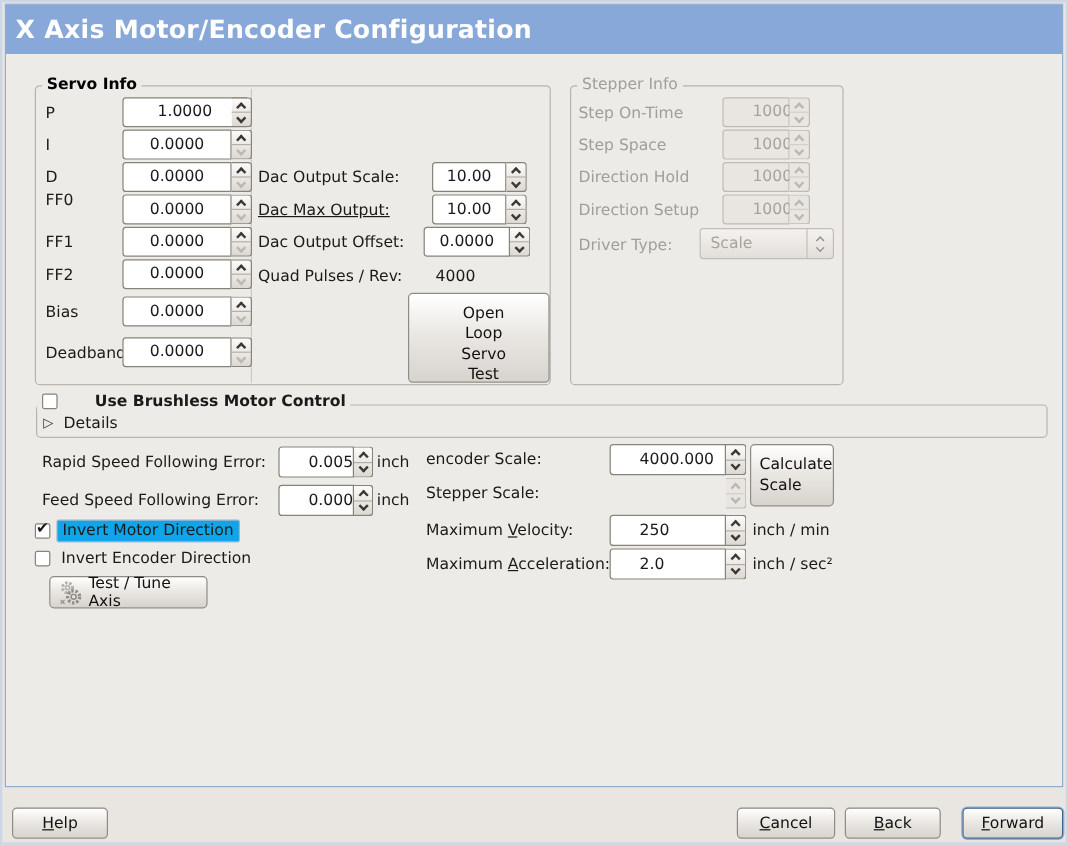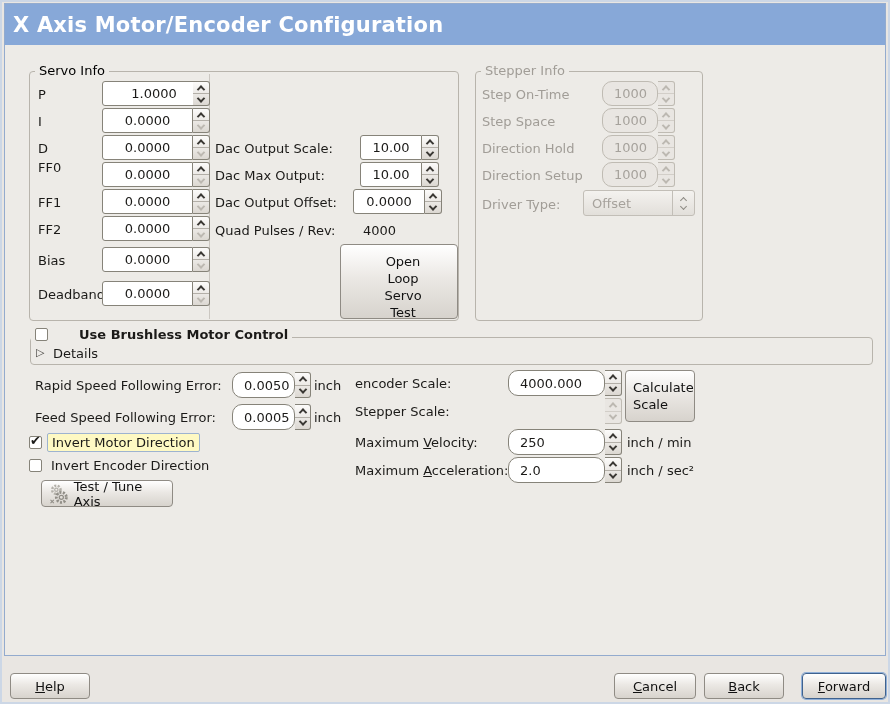--- a/index.html
+++ b/index.html
@@ -10,57 +10,57 @@
   .titlebar { position:absolute; left:0; top:0; width:100%; height:41px; background:#87a8d8; display:flex; align-items:center; }
   .titlebar .t { color:#fff; font-size:21px; font-weight:bold; padding-left:8px; letter-spacing:.2px; }
   .lbl { position:absolute; font-size:13px; color:#1b1a18; white-space:nowrap; }
   .lbl.dim { color:#a19d97; }
   .lbl.b { font-weight:bold; }
   .gframe { position:absolute; border:1px solid #b8b4ac; border-radius:4px; }
   .legend { position:absolute; background:#edebe7; padding:0 4px; font-size:13px; white-space:nowrap; z-index:2; }
   .vline { position:absolute; width:1px; background:#cbc7c1; }
   .entry { position:absolute; background:#fff; border:1px solid #868379; border-radius:3px 0 0 3px; font-size:13px; color:#1b1a18; display:flex; align-items:center; }
   .entry.center { justify-content:center; }
-  .entry.left { padding-left:11px;border-radius:10px; }
+  .entry.left { padding-left:24px; }
   .entry.dis { background:#e9e6e2; border-color:#bfbbb3; color:#a6a29c; }
   .spin { position:absolute; border:1px solid #868379; border-left:0; border-radius:0 3px 3px 0; background:linear-gradient(#fcfbfa,#dcd8d2); display:flex; flex-direction:column; }
   .spin.dis { border-color:#bfbbb3; background:#e9e6e2; }
   .spin > div { flex:1; display:flex; align-items:center; justify-content:center; }
   .spin > div + div { border-top:1px solid #b3afa8; }
   .spin.dis > div + div { border-top-color:#d2cec8; }
   .cu,.cd { width:6px; height:6px; border-left:2px solid #3a3834; border-top:2px solid #3a3834; }
   .cu { transform:rotate(45deg) translate(1px,1px); }
   .cd { transform:rotate(225deg) translate(1px,1px); }
   .cu.g,.cd.g { border-color:#bcb8b1; }
   .btn { position:absolute; background:linear-gradient(#ffffff,#ebe8e4 45%,#d7d3cd); border:1px solid #8f8b84; border-radius:4px; font-size:13px; color:#111; display:flex; align-items:center; justify-content:center; cursor:default; }
   .btn .u { text-decoration:underline; }
   .cb { position:absolute; width:13px; height:13px; background:#fff; border:1px solid #868379; border-radius:2px; }
   .cb .mark { position:absolute; left:0px; top:-4px; font-size:13px; color:#1b1a18; }
   .combo { position:absolute; background:linear-gradient(#f4f2ef,#e2dfda); border:1px solid #c2beb7; border-radius:3px; display:flex; align-items:center; font-size:13px; color:#a6a29c; }
   .combo .txt { flex:1; padding-left:8px; }
   .combo .arrows { width:22px; align-self:stretch; border-left:1px solid #c2beb7; display:flex; flex-direction:column; align-items:center; justify-content:center; gap:1px; }
   .combo .arrows i { width:5px; height:5px; border-left:1.6px solid #8d8a83; border-top:1.6px solid #8d8a83; display:block; }
   .combo .arrows .a-u { transform:rotate(45deg); }
   .combo .arrows .a-d { transform:rotate(225deg); }
-  .focus-label { position:absolute; font-size:13px; color:#1b1a18; background:#fef9c3; border:1px solid #9db3d0; border-radius:2px; padding:1px 4px; white-space:nowrap; }
+  .focus-label { position:absolute; font-size:13px; color:#1b1a18; background:#0ea5e9; border:1px solid #9db3d0; border-radius:2px; padding:1px 4px; white-space:nowrap; }
   .exp-tri { position:absolute; font-size:11px; color:#3a3834; }
   .wrapbtn { text-align:center; line-height:17px; }
 </style>
 </head>
 <body>
 
 <div class="window">
   <div class="panel">
 
     <div class="titlebar">
       <span class="t">X Axis Motor/Encoder Configuration</span>
     </div>
 
     <div class="gframe" style="left:24px;top:67px;width:430px;height:250px;"></div>
-    <span class="legend" style="left:30px;top:59px;">Servo Info</span>
+    <span class="legend" style="left:30px;top:59px;font-weight:bold;">Servo Info</span>
     <div class="vline" style="left:204px;top:70px;height:245px;"></div>
 
     <span class="lbl" style="left:33px;top:83px;">P</span>
     <div class="entry center" style="left:97px;top:77px;width:104px;height:25px;">1.0000</div>
     <div class="spin" style="left:188px;top:77px;width:17px;height:25px;">
         <div>
           <i class="cu"></i>
         </div>
         <div>
           <i class="cd"></i>
@@ -148,21 +148,21 @@
     <div class="entry center" style="left:355px;top:131px;width:62px;height:25px;">10.00</div>
     <div class="spin" style="left:417px;top:131px;width:17px;height:25px;">
         <div>
           <i class="cu"></i>
         </div>
         <div>
           <i class="cd"></i>
         </div>
       </div>
 
-    <span class="lbl" style="left:210px;top:164px;">Dac Max Output:</span>
+    <span class="lbl" style="left:210px;top:164px;text-decoration:underline;">Dac Max Output:</span>
     <div class="entry center" style="left:355px;top:158px;width:62px;height:25px;">10.00</div>
     <div class="spin" style="left:417px;top:158px;width:17px;height:25px;">
         <div>
           <i class="cu"></i>
         </div>
         <div>
           <i class="cd"></i>
         </div>
       </div>
 
@@ -237,21 +237,21 @@
         <div>
           <i class="cu g"></i>
         </div>
         <div>
           <i class="cd g"></i>
         </div>
       </div>
 
     <span class="lbl dim" style="left:477px;top:193px;">Driver Type:</span>
     <div class="combo" style="left:578px;top:186px;width:112px;height:26px;">
-      <span class="txt">Offset</span>
+      <span class="txt">Scale</span>
       <span class="arrows">
           <i class="a-u"></i>
           <i class="a-d"></i>
         </span>
     </div>
 
     <div class="gframe" style="left:25px;top:333px;width:843px;height:28px;"></div>
     <div class="legend" style="left:26px;top:322px;display:flex;align-items:center;gap:7px;height:17px;">
       <span class="cb" style="position:relative;display:inline-block;flex:0 0 13px;"></span>
       <span class="lbl b" style="position:relative;margin-left:24px;">Use Brushless Motor Control</span>

